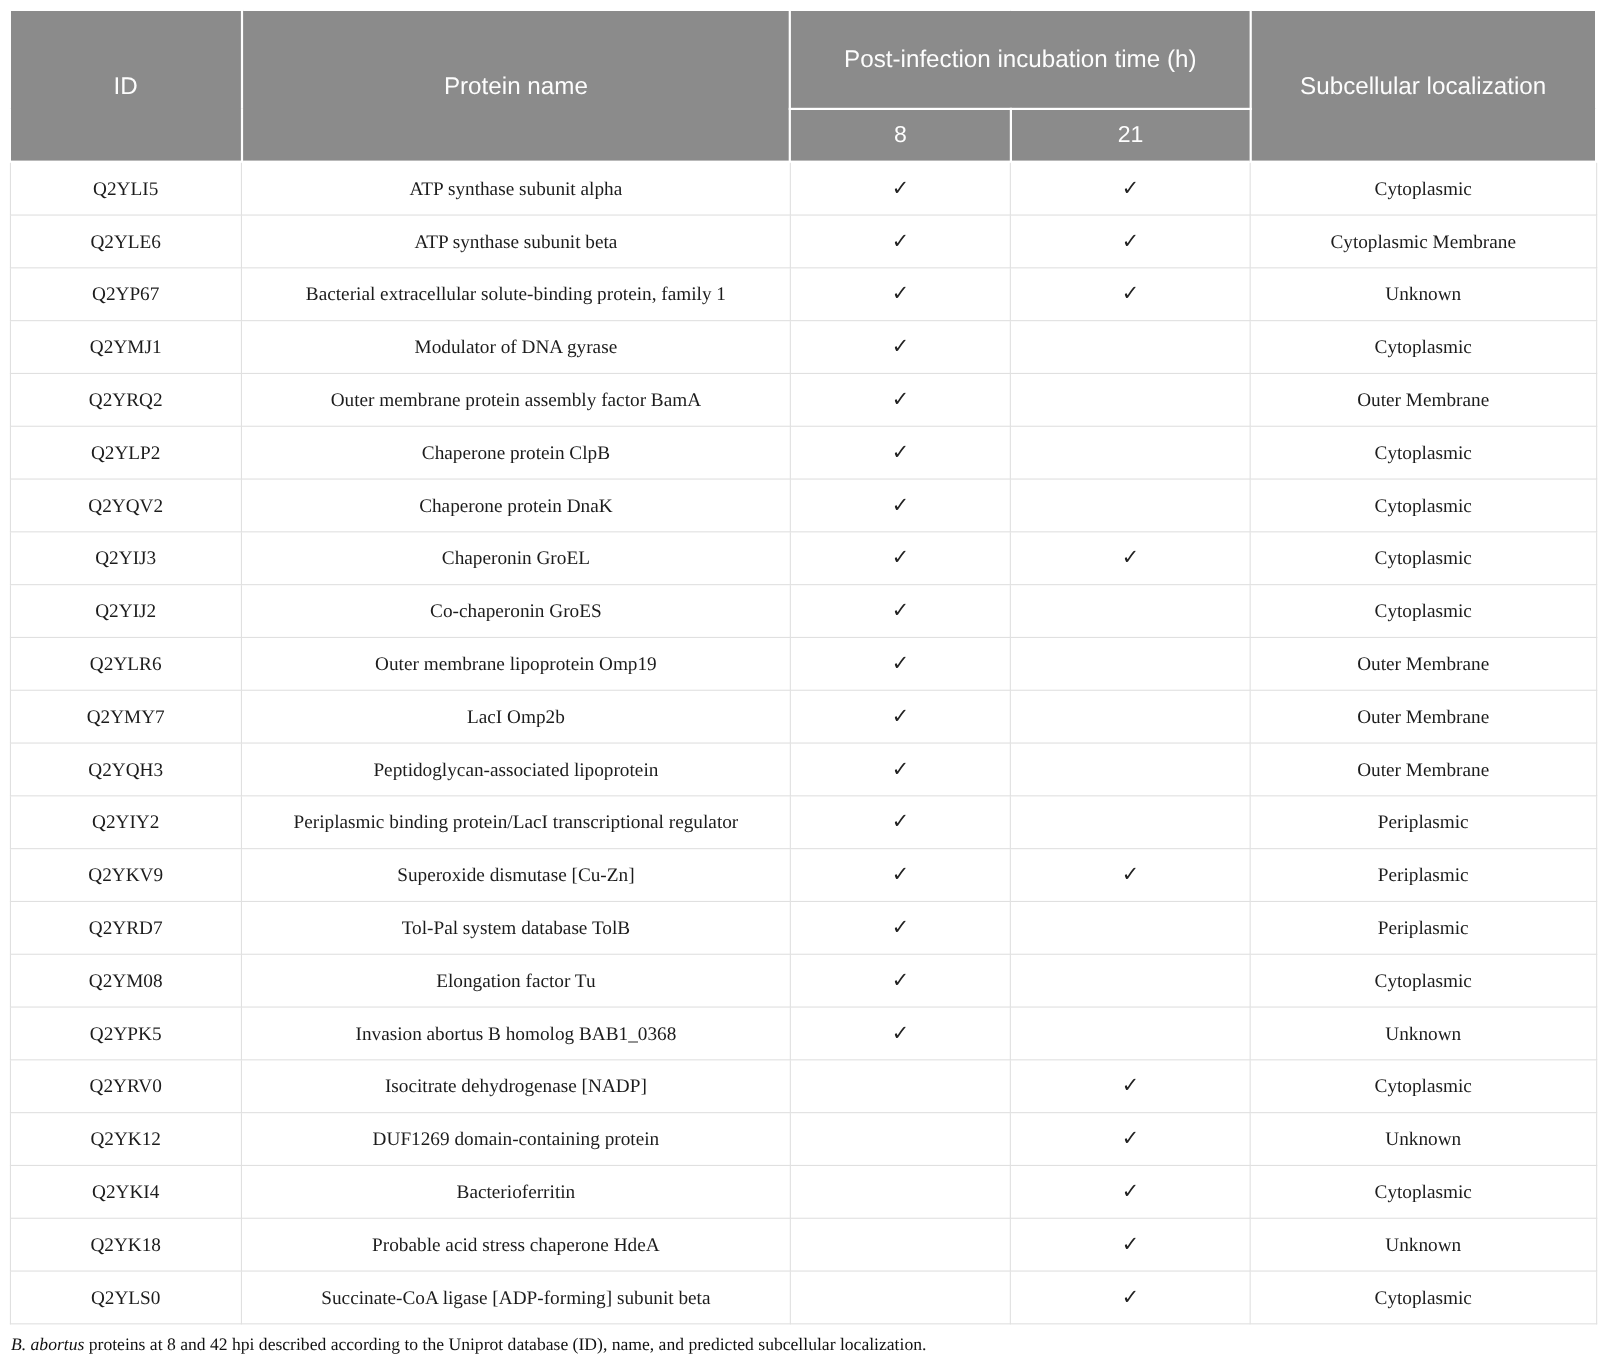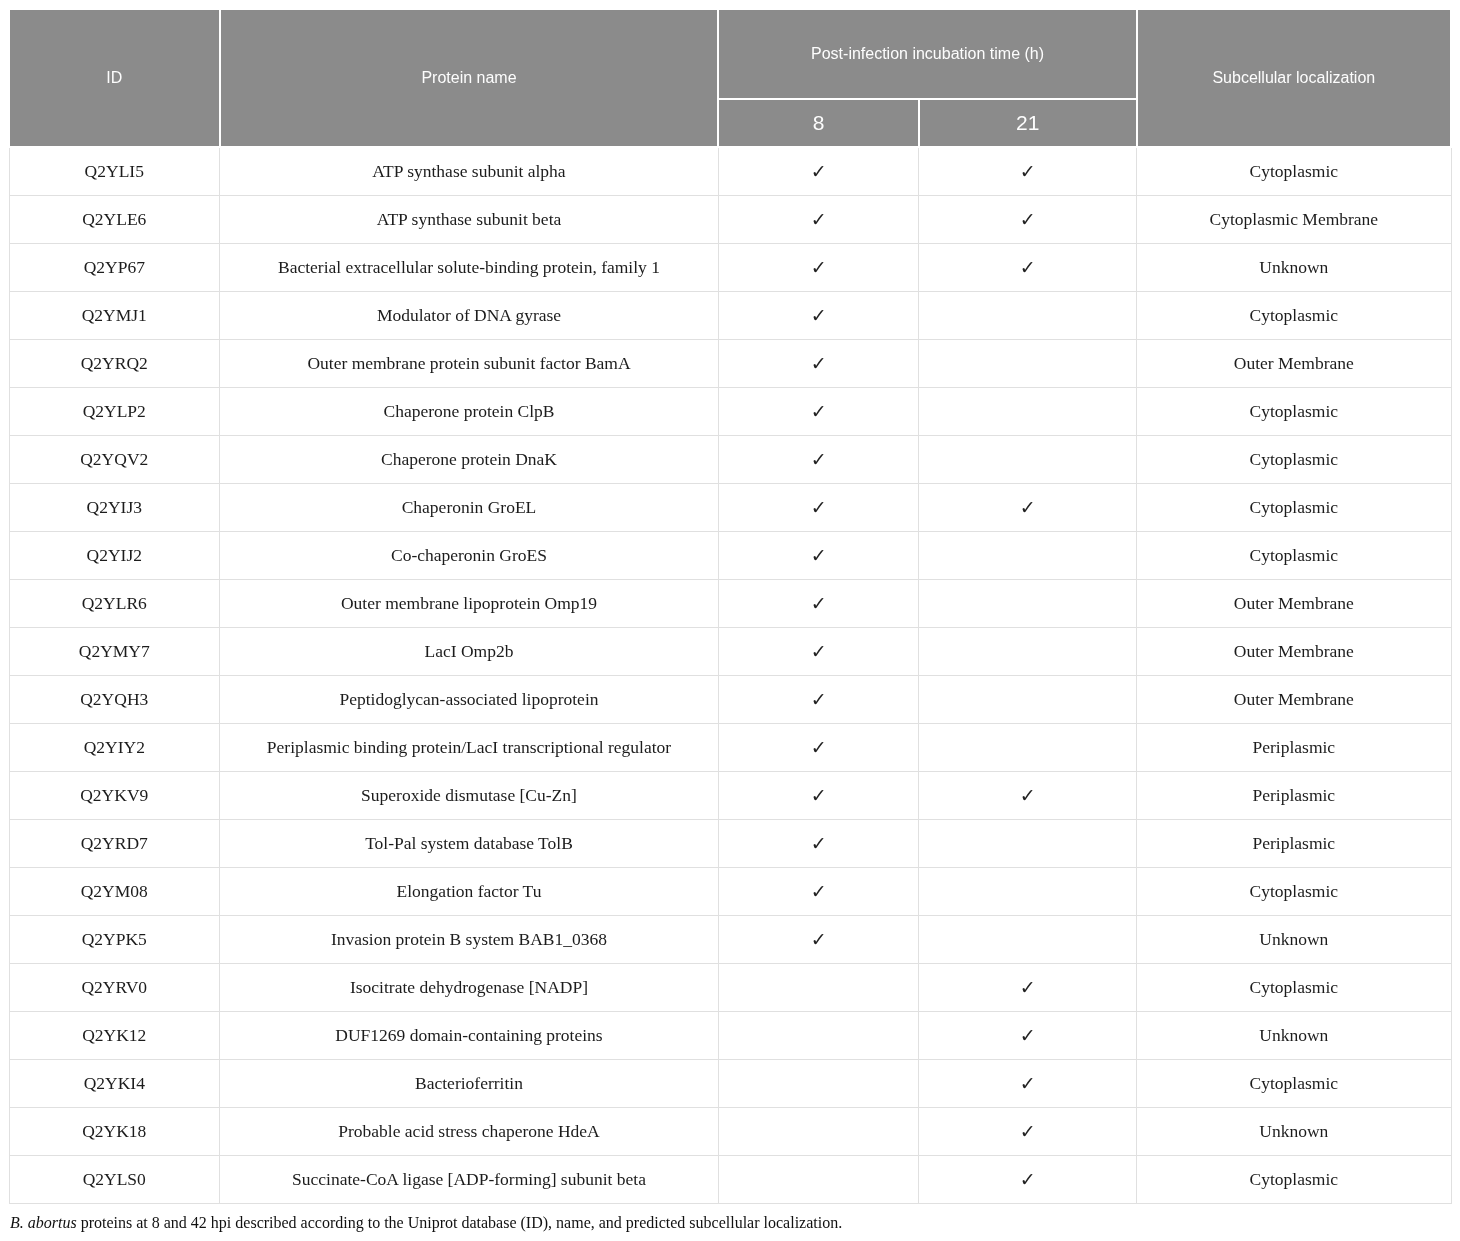--- a/index.html
+++ b/index.html
@@ -23,21 +23,21 @@
   col.c-name { width: 34.6%; }
   col.c-h8   { width: 13.9%; }
   col.c-h24  { width: 15.1%; }
   col.c-loc  { width: 21.8%; }
 
   thead th {
     background: var(--header-bg, #8b8b8b);
     color: var(--header-text, #fdfdfd);
     font-family: "Liberation Sans", sans-serif;
     font-weight: 400;
-    font-size: 16px;
+    font-size: 22px;
     line-height: 1.3;
     border: 2px solid #ffffff;
     padding: 10px 12px;
     text-align: center;
     vertical-align: middle;
   }
   thead tr.main-header th { height: 90px; }
   thead tr.sub-header th {
     height: 48px;
     font-size: 21px;
@@ -121,21 +121,21 @@
     <tr>
       <td>Q2YMJ1</td>
       <td>Modulator of DNA gyrase</td>
       <td class="check-cell">✓</td>
       <td class="check-cell"></td>
       <td>Cytoplasmic</td>
     </tr>
 
     <tr>
       <td>Q2YRQ2</td>
-      <td>Outer membrane protein subunit factor BamA</td>
+      <td>Outer membrane protein assembly factor BamA</td>
       <td class="check-cell">✓</td>
       <td class="check-cell"></td>
       <td>Outer Membrane</td>
     </tr>
 
     <tr>
       <td>Q2YLP2</td>
       <td>Chaperone protein ClpB</td>
       <td class="check-cell">✓</td>
       <td class="check-cell"></td>
@@ -217,37 +217,37 @@
     <tr>
       <td>Q2YM08</td>
       <td>Elongation factor Tu</td>
       <td class="check-cell">✓</td>
       <td class="check-cell"></td>
       <td>Cytoplasmic</td>
     </tr>
 
     <tr>
       <td>Q2YPK5</td>
-      <td>Invasion protein B system BAB1_0368</td>
+      <td>Invasion abortus B homolog BAB1_0368</td>
       <td class="check-cell">✓</td>
       <td class="check-cell"></td>
       <td>Unknown</td>
     </tr>
 
     <tr>
       <td>Q2YRV0</td>
       <td>Isocitrate dehydrogenase [NADP]</td>
       <td class="check-cell"></td>
       <td class="check-cell">✓</td>
       <td>Cytoplasmic</td>
     </tr>
 
     <tr>
       <td>Q2YK12</td>
-      <td>DUF1269 domain-containing proteins</td>
+      <td>DUF1269 domain-containing protein</td>
       <td class="check-cell"></td>
       <td class="check-cell">✓</td>
       <td>Unknown</td>
     </tr>
 
     <tr>
       <td>Q2YKI4</td>
       <td>Bacterioferritin</td>
       <td class="check-cell"></td>
       <td class="check-cell">✓</td>

